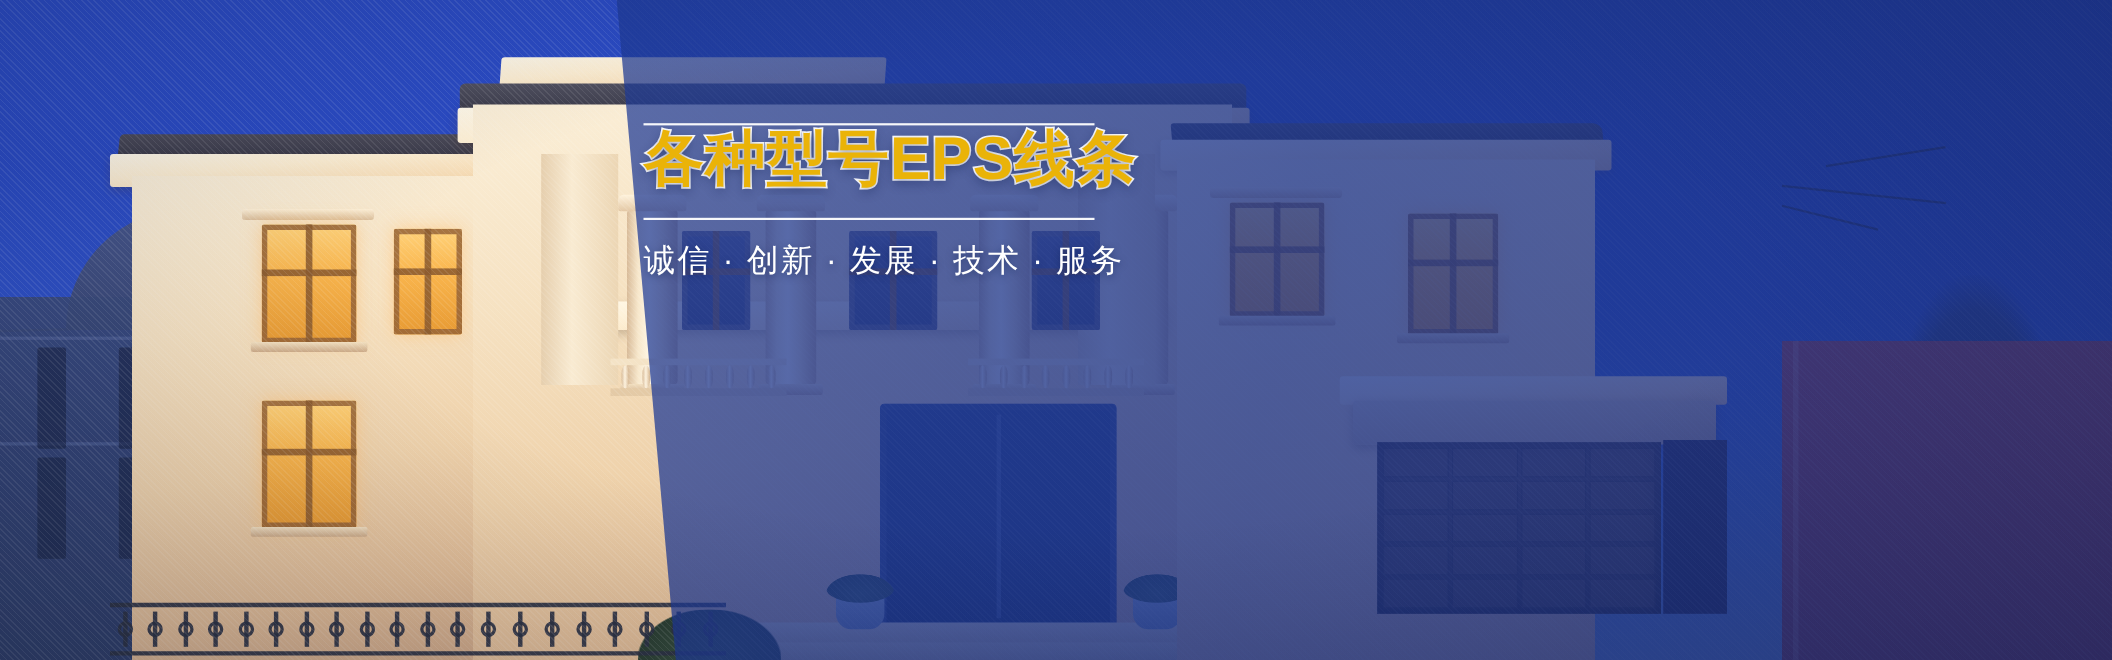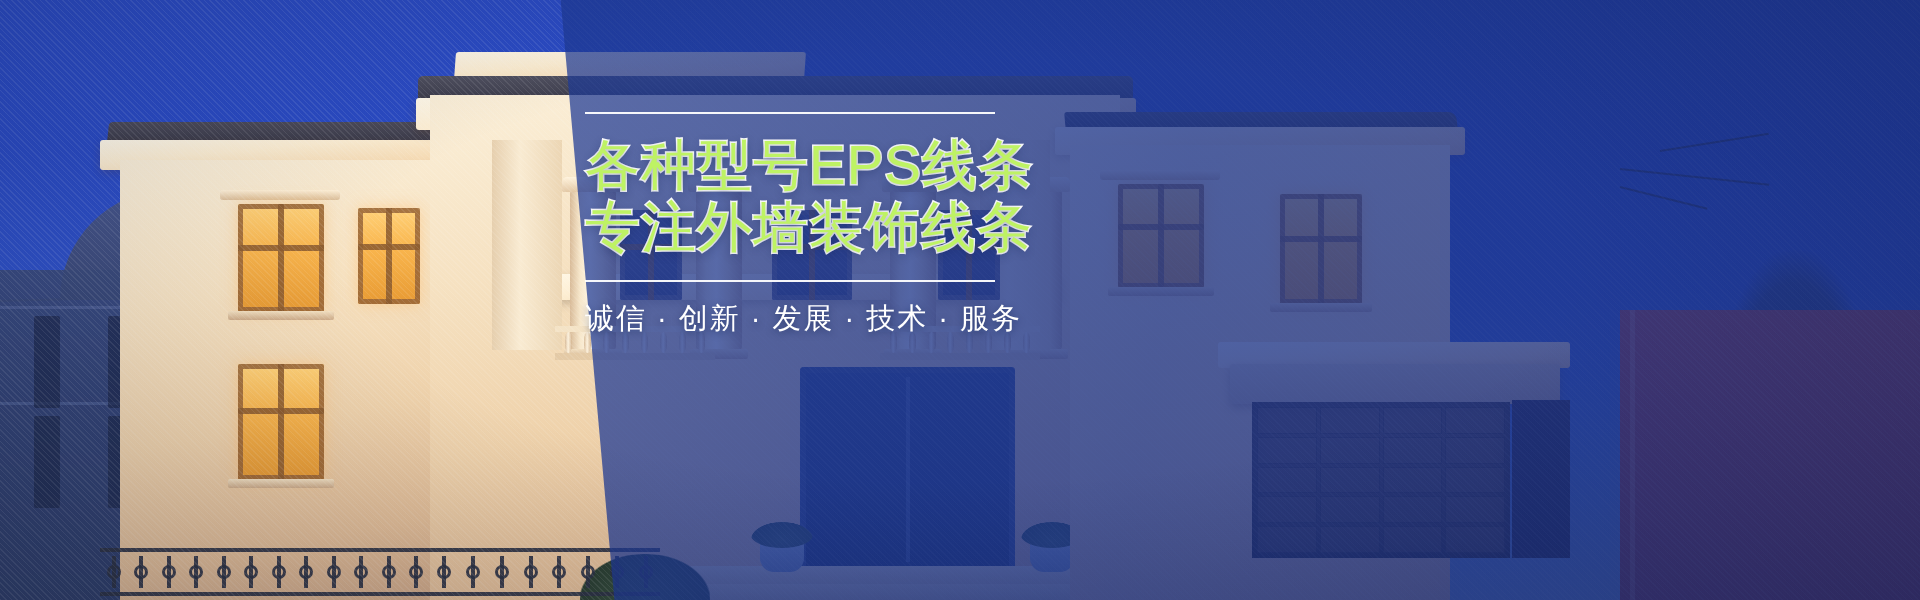--- a/index.html
+++ b/index.html
@@ -588,25 +588,24 @@
     white-space: nowrap;
   }
   .rule-top {
     margin-top: 16px;
     height: 2px;
     width: 410px;
     background: #ffffff;
     opacity: .95;
   }
   .headline {
-    margin-top: 21px;
     font-size: 55px;
     line-height: 1.12;
-    font-weight: 400;
-    color: #bef264;
+    font-weight: 700;
+    color: #eab308;
     letter-spacing: 1px;
     white-space: nowrap;
     -webkit-text-stroke: 3px #ffffff;
     paint-order: stroke fill;
     text-shadow: 0 3px 10px rgba(18,32,80,.45);
   }
   .headline .l2 { display: block; }
   .rule-bot {
     margin-top: 22px;
     height: 2px;
@@ -834,19 +833,18 @@
 
   <div class="stripes"></div>
   <div class="blue-panel"></div>
   <div class="blue-panel-edge"></div>
   <div class="vig"></div>
 
   <div class="copy">
     <div class="rule-top"></div>
     <div class="headline">
       <span class="l1">各种型号EPS线条</span>
-      <span class="l2">专注外墙装饰线条</span>
     </div>
     <div class="rule-bot"></div>
     <div class="tagline">诚信 · 创新 · 发展 · 技术 · 服务</div>
   </div>
 
 </div>
 
 </body></html>

